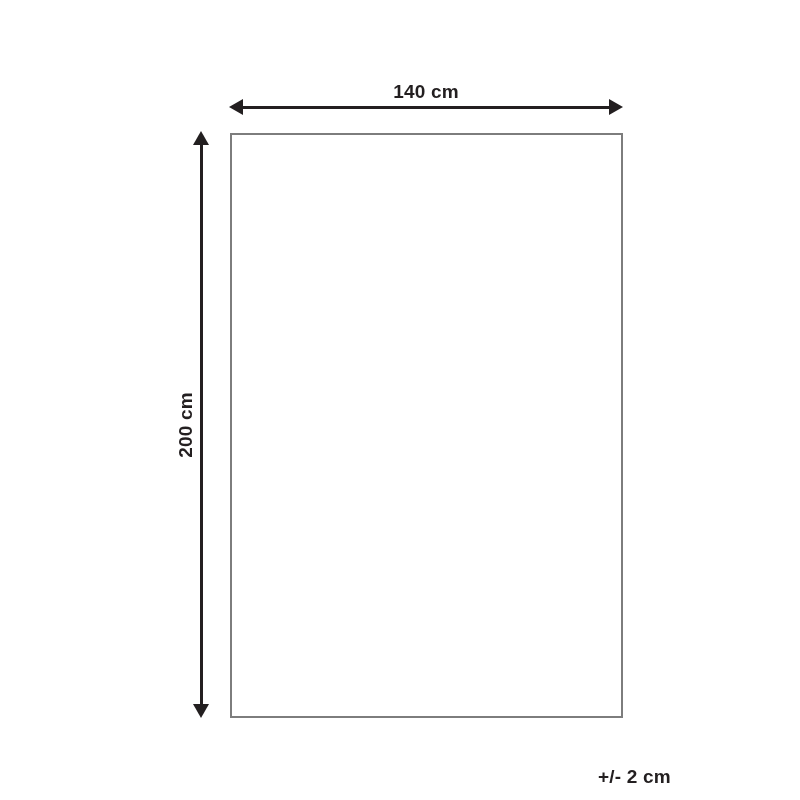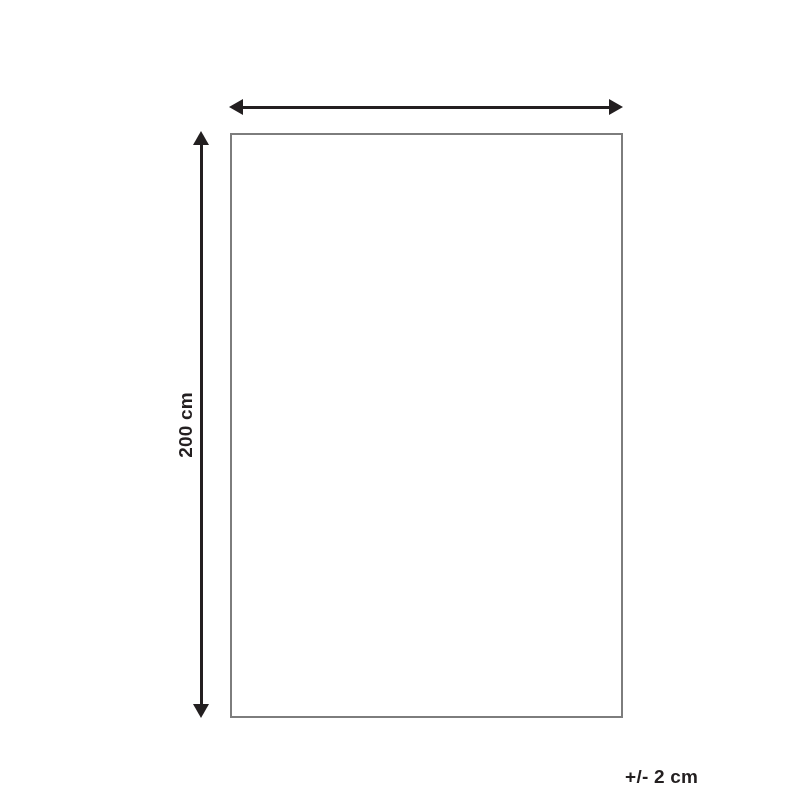--- a/index.html
+++ b/index.html
@@ -48,21 +48,21 @@
     width: 80px;
     height: 22px;
     text-align: center;
     transform: rotate(-90deg);
     transform-origin: 50% 50%;
   }
   .tolerance-label {
     left: 598px;
     top: 766px;
     width: 100px;
-    text-align: right;
+    text-align: left;
   }
   
   .h-arrow {
     position: absolute;
     left: 229px;
     top: 99px;
     width: 394px;
     height: 16px;
     display: flex;
     align-items: center;
@@ -113,20 +113,21 @@
     border-left: 8px solid transparent;
     border-right: 8px solid transparent;
     border-top: 14px solid #231f20;
   }
 </style>
 </head>
 <body>
 
 <div class="canvas">
 
+  <div class="dim-label width-label">140 cm</div>
 
   <div class="h-arrow">
     <span class="head-left"></span>
     <span class="line"></span>
     <span class="head-right"></span>
   </div>
 
   <div class="dim-label height-label">200 cm</div>
 
   <div class="v-arrow">

